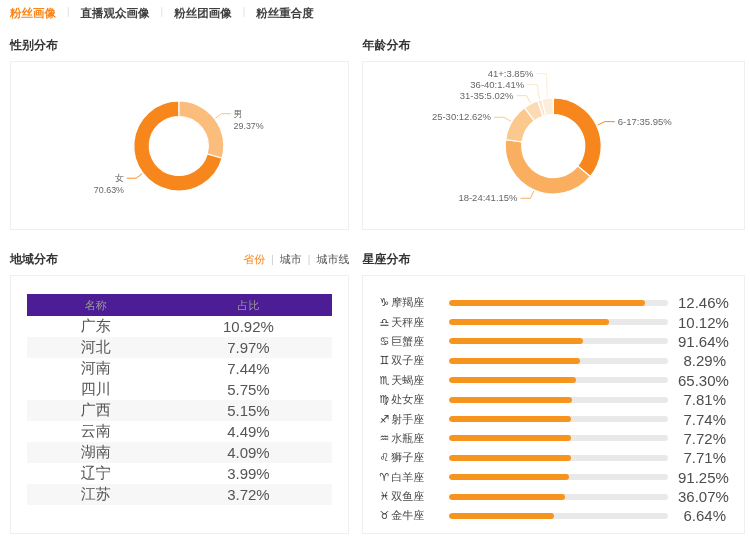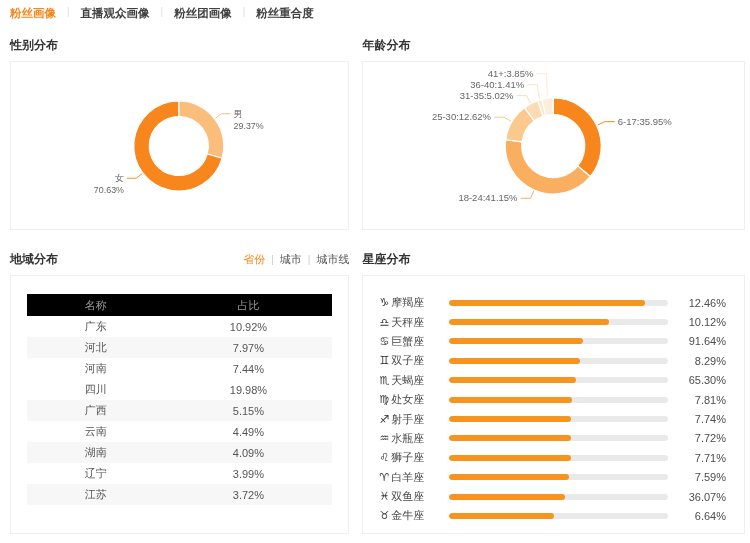--- a/index.html
+++ b/index.html
@@ -30,36 +30,36 @@
   .card { border:1px solid #EFEFEF; background:#fff; }
   .card.top { height:169px; }
   .card.bottom { height:259px; }
 
   .card.top svg { display:block; width:100%; height:100%; }
 
   
   .tablewrap { padding:18px 16px 0; }
   table.region { width:100%; border-collapse:collapse; table-layout:fixed; }
   table.region th { height:22px; font-size:11px; font-weight:400; color:#999;
-    background:#000000; text-align:center; }
-  table.region td { height:21px; font-size:11px; color:#555; text-align:center; }
+    background:#4c1d95; text-align:center; }
+  table.region td { height:21px; font-size:15px; color:#555; text-align:center; }
   table.region tr.alt td { background:#F7F7F7; }
   table.region col.c1 { width:45%; }
   table.region col.c2 { width:55%; }
 
   
   .zwrap { padding:17px 18px 0 16px; }
   .zrow { display:flex; align-items:center; height:19.4px; }
   .zlabel { width:64px; display:flex; align-items:center; justify-content:flex-start;
     font-size:11px; color:#4a4a4a; white-space:nowrap; }
   .zicon { font-family:"DejaVu Sans",sans-serif; font-size:11px; color:#333; margin-right:2px; }
   .ztrack { flex:1; height:6px; background:#E9E9E9; border-radius:3px;
     margin:0 10px 0 6px; overflow:hidden; }
   .zfill { height:6px; background:#F7941E; border-radius:3px; }
-  .zval { width:48px; text-align:right; font-size:11px; color:#4d4d4d; }
+  .zval { width:48px; text-align:right; font-size:15px; color:#4d4d4d; }
 
   .pietext { font-size:9.5px; fill:#666; }
 </style>
 </head>
 <body>
 
 <div class="page">
 
   <div class="tabbar">
     <span class="tab active">粉丝画像</span>
@@ -151,21 +151,21 @@
                 <tr class="alt">
                   <td>河北</td>
                   <td>7.97%</td>
                 </tr>
                 <tr>
                   <td>河南</td>
                   <td>7.44%</td>
                 </tr>
                 <tr>
                   <td>四川</td>
-                  <td>19.98%</td>
+                  <td>5.75%</td>
                 </tr>
                 <tr class="alt">
                   <td>广西</td>
                   <td>5.15%</td>
                 </tr>
                 <tr>
                   <td>云南</td>
                   <td>4.49%</td>
                 </tr>
                 <tr class="alt">
@@ -282,21 +282,21 @@
               <span class="zval">7.71%</span>
             </div>
             <div class="zrow">
               <span class="zlabel">
                 <span class="zicon">♈</span>
                 <span>白羊座</span>
               </span>
               <div class="ztrack">
                 <div class="zfill" style="width: 54.6%;"></div>
               </div>
-              <span class="zval">7.59%</span>
+              <span class="zval">91.25%</span>
             </div>
             <div class="zrow">
               <span class="zlabel">
                 <span class="zicon">♓</span>
                 <span>双鱼座</span>
               </span>
               <div class="ztrack">
                 <div class="zfill" style="width: 53%;"></div>
               </div>
               <span class="zval">36.07%</span>

